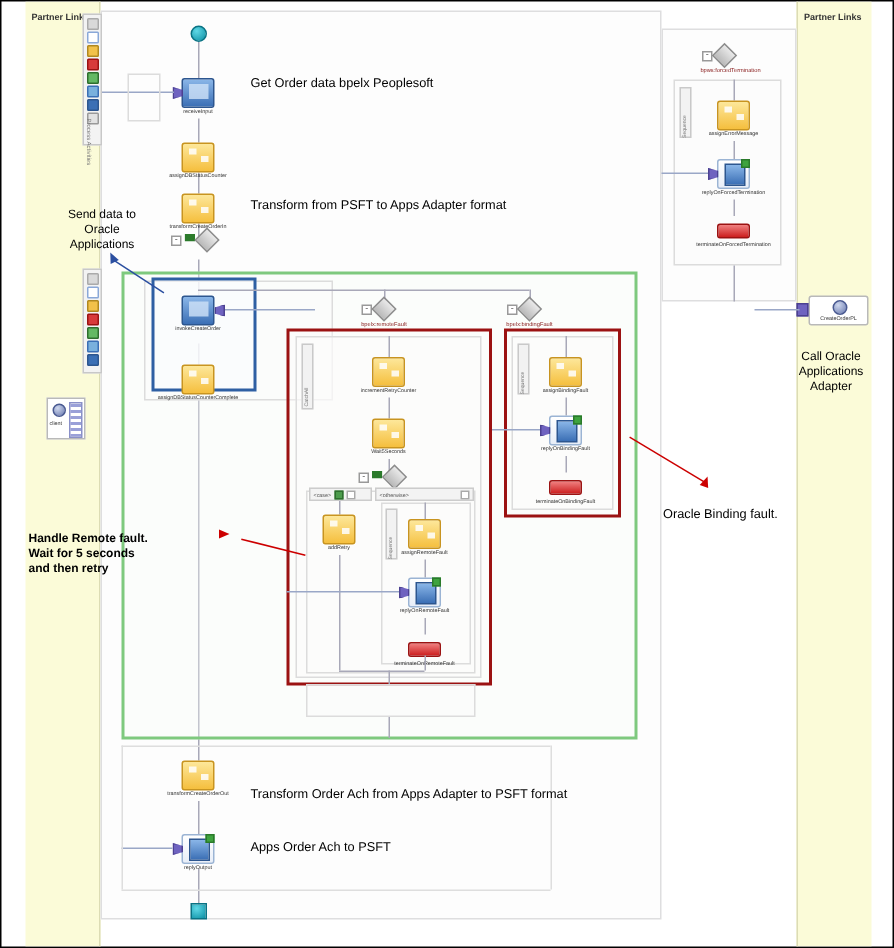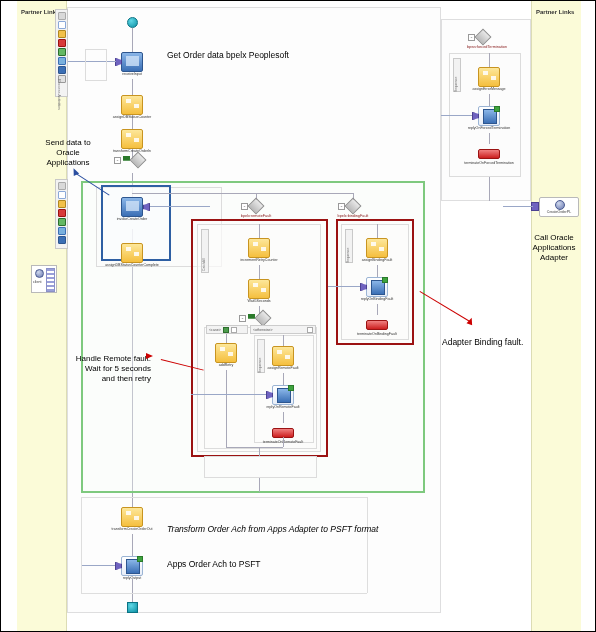--- a/index.html
+++ b/index.html
@@ -533,38 +533,39 @@
     <div class="node-label">replyOutput</div>
   </div>
   <div class="hline-blue" style="left:80px; top:564px; width:34px;"></div>
   <div style="position:absolute;left:80px;top:496px;width:286px;height:1px;background:#dedede;"></div>
   <div style="position:absolute;left:80px;top:496px;width:1px;height:96px;background:#dedede;"></div>
   <div style="position:absolute;left:366px;top:496px;width:1px;height:96px;background:#dedede;"></div>
   <div style="position:absolute;left:80px;top:592px;width:286px;height:1px;background:#dedede;"></div>
 
   <div class="note" style="left:166px; top:49px;">Get Order data bpelx Peoplesoft</div>
 
+  <div class="note" style="left:166px; top:130px;">Transform from PSFT to Apps Adapter format</div>
 
   <div class="callout" style="left:24px; top:137px; width:86px;">Send data to
 Oracle
 Applications</div>
   <div class="cal-line" style="left:75px; top:172px; width:40px; transform:rotate(33deg);"></div>
   <div class="cal-tip up" style="left:71px; top:167px; transform:rotate(-25deg);"></div>
 
   <div class="callout" style="left:516px; top:232px; width:74px;">Call Oracle
 Applications
 Adapter</div>
 
-  <div class="callout" style="left:18px; top:353px; width:132px; text-align:right;">Handle Remote fault.
+  <div class="callout" style="left:18px; top:353px; width:132px; text-align:left;font-weight:bold;">Handle Remote fault.
 Wait for 5 seconds
 and then retry</div>
   <div class="cal-line red" style="left:160px; top:358px; width:44px; transform:rotate(14deg);"></div>
   <div class="cal-tip red" style="left:145px; top:352px; transform:rotate(180deg);"></div>
 
-  <div class="note" style="left:441px; top:336px;">Adapter Binding fault.</div>
+  <div class="note" style="left:441px; top:336px;">Oracle Binding fault.</div>
   <div class="cal-line red" style="left:419px; top:290px; width:58px; transform:rotate(31deg);"></div>
   <div class="cal-tip red" style="left:466px; top:317px; transform:rotate(110deg);"></div>
 
-  <div class="note" style="left:166px; top:523px;font-style:italic;">Transform Order Ach from Apps Adapter to PSFT format</div>
+  <div class="note" style="left:166px; top:523px;">Transform Order Ach from Apps Adapter to PSFT format</div>
 
   <div class="note" style="left:166px; top:558px;">Apps Order Ach to PSFT</div>
 
 </div>
 
 </body></html>

